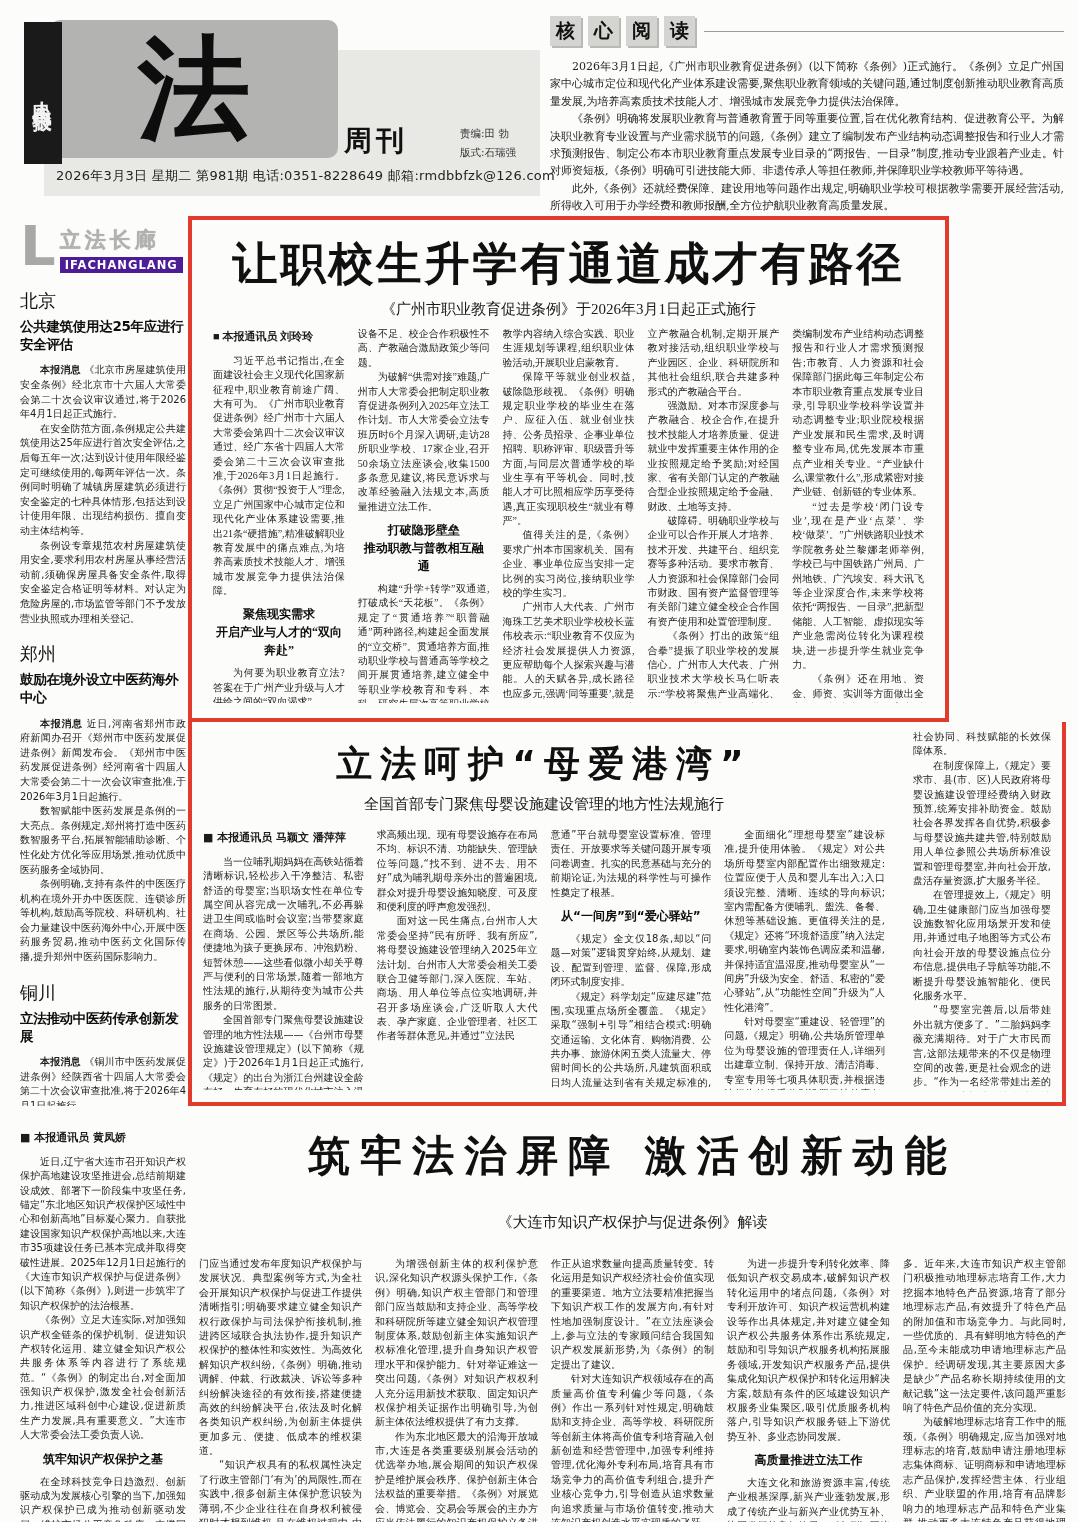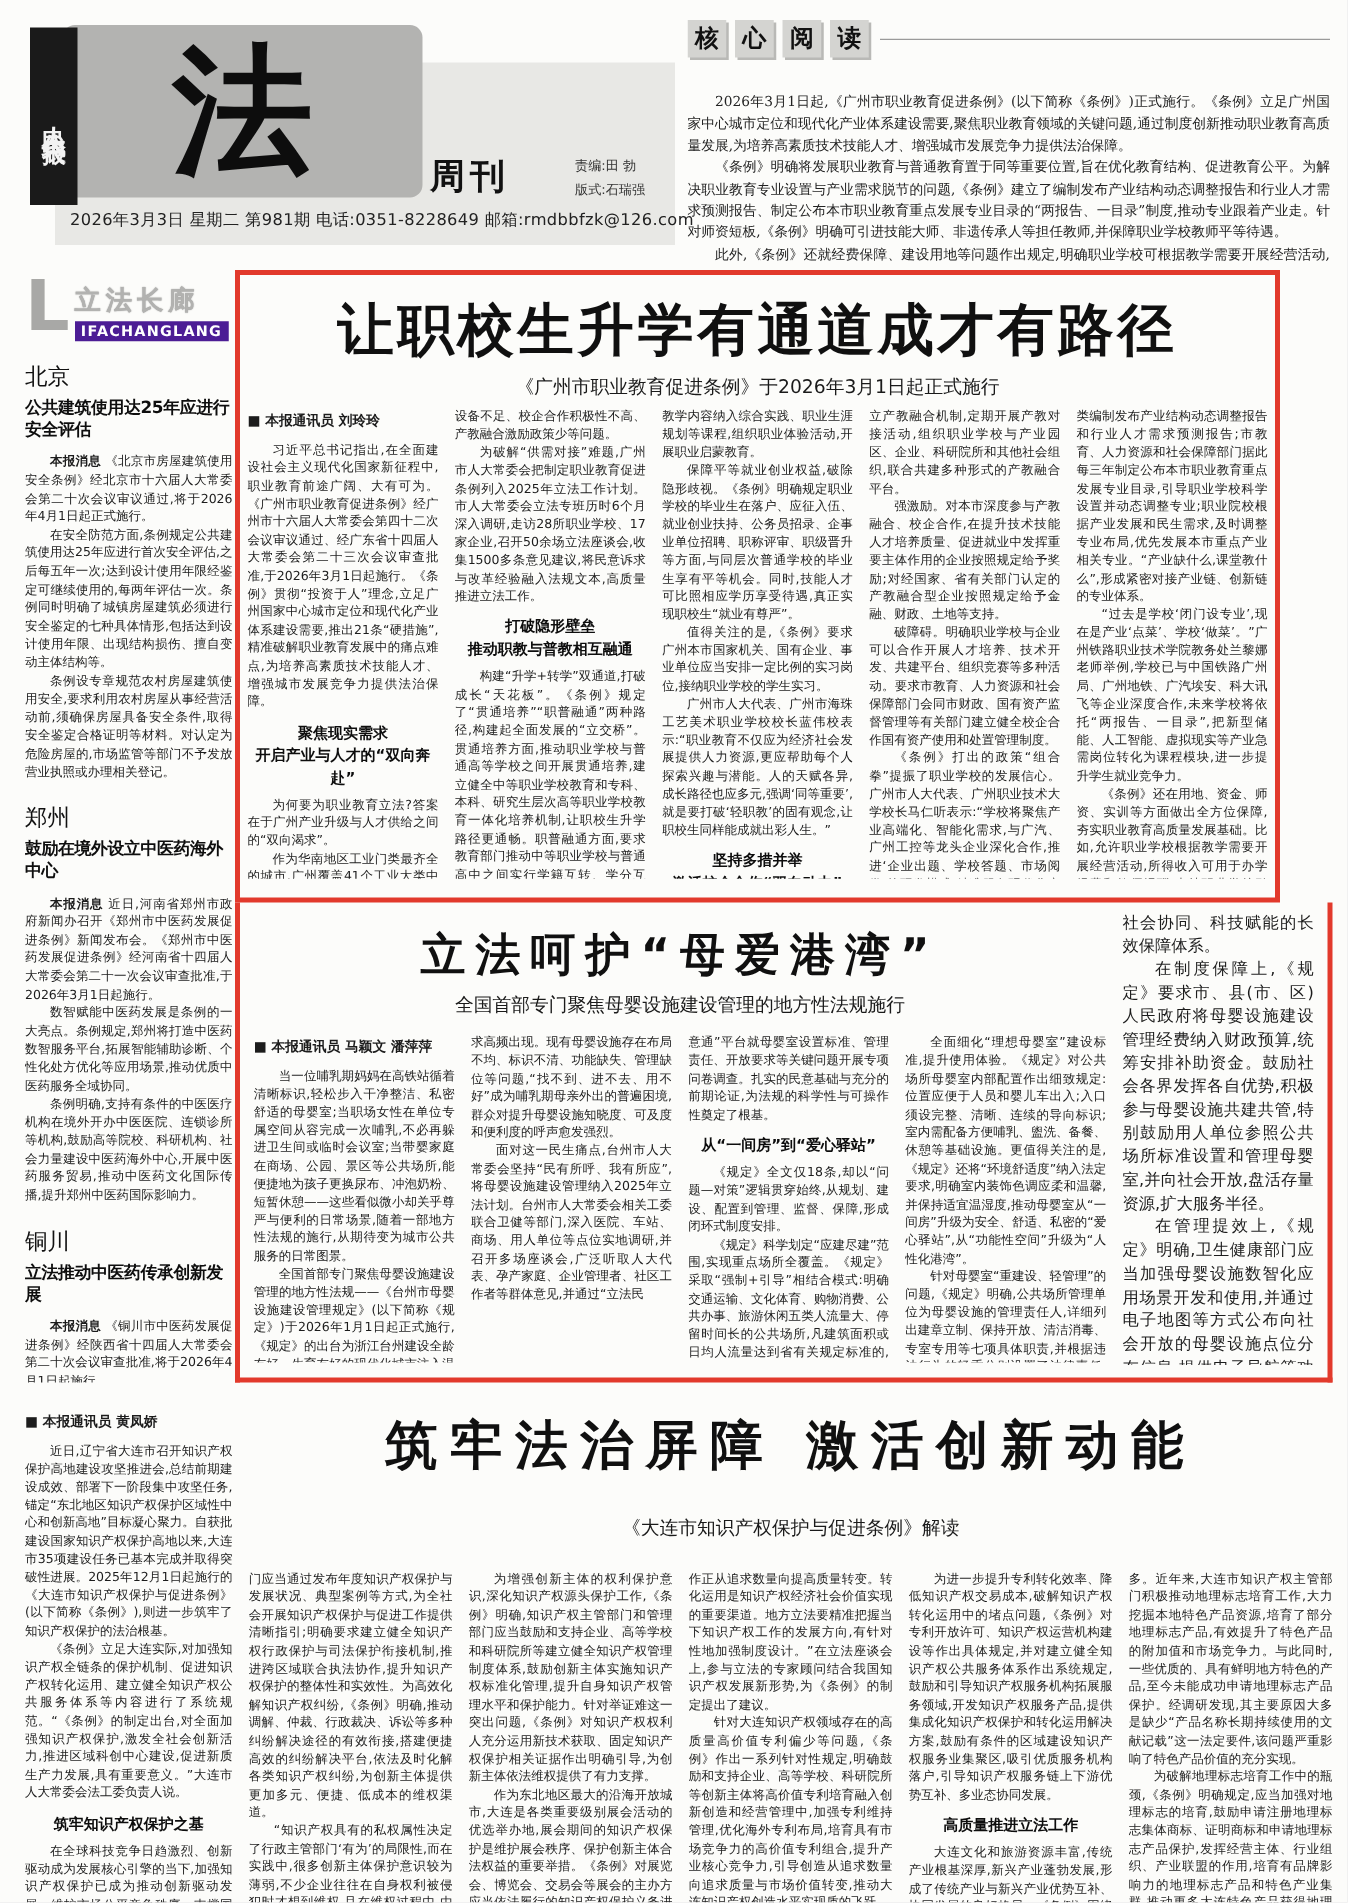--- a/index.html
+++ b/index.html
@@ -15,52 +15,52 @@
               font-family:"DejaVu Serif","Liberation Serif",serif;font-size:19px;font-weight:bold;letter-spacing:3px;}
   .mast-weekly{position:absolute;left:344px;top:122px;font-size:28px;font-weight:900;letter-spacing:4px;color:#111;}
   .mast-credits{position:absolute;left:460px;top:124px;font-size:10.5px;color:#333;line-height:1.8;white-space:pre-line;}
   .mast-dateline{position:absolute;left:56px;top:167px;font-size:13px;color:#222;letter-spacing:.3px;}
   
   .core-read{position:absolute;left:550px;top:16px;width:514px;height:198px;overflow:hidden;}
   .core-head{display:flex;align-items:center;}
   .core-char{background:#d4d4d1;color:#111;font-weight:bold;font-size:19px;padding:2px 6px;margin-right:7px;
              box-shadow:2px 2px 0 #b9b9b6;}
   .core-line{flex:1;border-top:1px solid #9a9a9a;margin-left:2px;}
-  .core-body{margin-top:27px;font-family:"DejaVu Serif","Liberation Serif",serif;font-size:11px;line-height:1.58;
+  .core-body{margin-top:12px;font-family:"DejaVu Serif","Liberation Serif",serif;font-size:11px;line-height:1.58;
              text-align:justify;color:#222;}
   .core-body p{margin:0;text-indent:2em;}
   
   .rail{position:absolute;left:20px;top:222px;width:166px;height:884px;overflow:hidden;}
   .rail-logo{display:flex;align-items:flex-start;}
   .big-l{font-size:56px;font-weight:900;color:#a8a8a6;line-height:.85;margin-right:4px;}
   .rail-logo-right{padding-top:4px;}
   .rail-title{font-size:21px;font-weight:900;color:#b2b2b0;letter-spacing:4px;text-shadow:0 0 1px #8f8f8f;}
   .rail-sub{display:inline-block;background:#4c1d95;color:#fff;font-weight:bold;font-size:11.5px;
             padding:1px 5px;letter-spacing:1px;margin-top:2px;}
   .rail-city{font-size:18px;margin:16px 0 4px;color:#111;}
   .rail-headline{font-size:13.5px;font-weight:bold;line-height:1.35;margin-bottom:10px;color:#0e0e0e;letter-spacing:-.3px;}
   .rail-section p{font-size:10px;line-height:1.46;text-align:justify;margin:0;}
   
   .boxed{box-sizing:border-box;border:4px solid #e23a2c;}
-  .box1{position:absolute;left:188px;top:216px;width:836px;height:506px;padding:6px 6px;}
+  .box1{position:absolute;left:188px;top:216px;width:761px;height:506px;padding:6px 21px;font-family:Liberation Serif, serif;}
   .box1 h1{margin:8px 0 0;text-align:center;font-size:45px;font-weight:900;letter-spacing:3px;color:#101010;}
   .article-sub{text-align:center;font-size:15px;margin:6px 0 8px;color:#1a1a1a;}
   .cols{display:flex;gap:13px;}
   .col{flex:1;overflow:hidden;font-size:10px;line-height:1.44;text-align:justify;}
   .box1 .col{height:376px;}
   .para{margin:0;text-indent:2em;}
   .para.cont{text-indent:0;}
   .byline{font-size:11px;font-weight:bold;margin:2px 0 9px;text-indent:0;}
   .subhead{font-weight:bold;text-align:center;font-size:12px;line-height:1.5;margin:7px 0;white-space:pre-line;color:#0d0d0d;}
   .box2{position:absolute;left:188px;top:722px;width:878px;height:384px;border-top:none;display:flex;gap:13px;padding:6px 11px;}
   .box2-left{width:682px;flex:none;display:flex;flex-direction:column;}
   .box2 h1{margin:12px 0 0;text-align:center;font-size:36px;font-weight:900;letter-spacing:8px;color:#101010;}
   .box2 .cols{margin-top:6px;}
   .box2 .col{height:262px;}
-  .col-tall{flex:1;overflow:hidden;font-size:13px;line-height:1.44;text-align:justify;height:362px;margin-top:2px;}
+  .col-tall{flex:1;overflow:hidden;font-size:10px;line-height:1.44;text-align:justify;height:362px;margin-top:2px;margin-left:15px;}
   
   .bottom{position:absolute;left:20px;top:1112px;width:1046px;height:402px;display:flex;gap:13px;margin-top:16px;}
   .first-col{width:166px;flex:none;height:402px;overflow:hidden;font-size:10px;line-height:1.44;text-align:justify;}
   .bottom-right{flex:1;display:flex;flex-direction:column;gap:21px;}
   .bottom-right h1{margin:0;text-align:center;font-size:42px;font-weight:900;letter-spacing:10px;color:#101010;}
   .bottom-right .article-sub{margin:8px 0 4px;}
   .bottom-right .col{height:302px;}
 </style>
 </head>
 <body>

